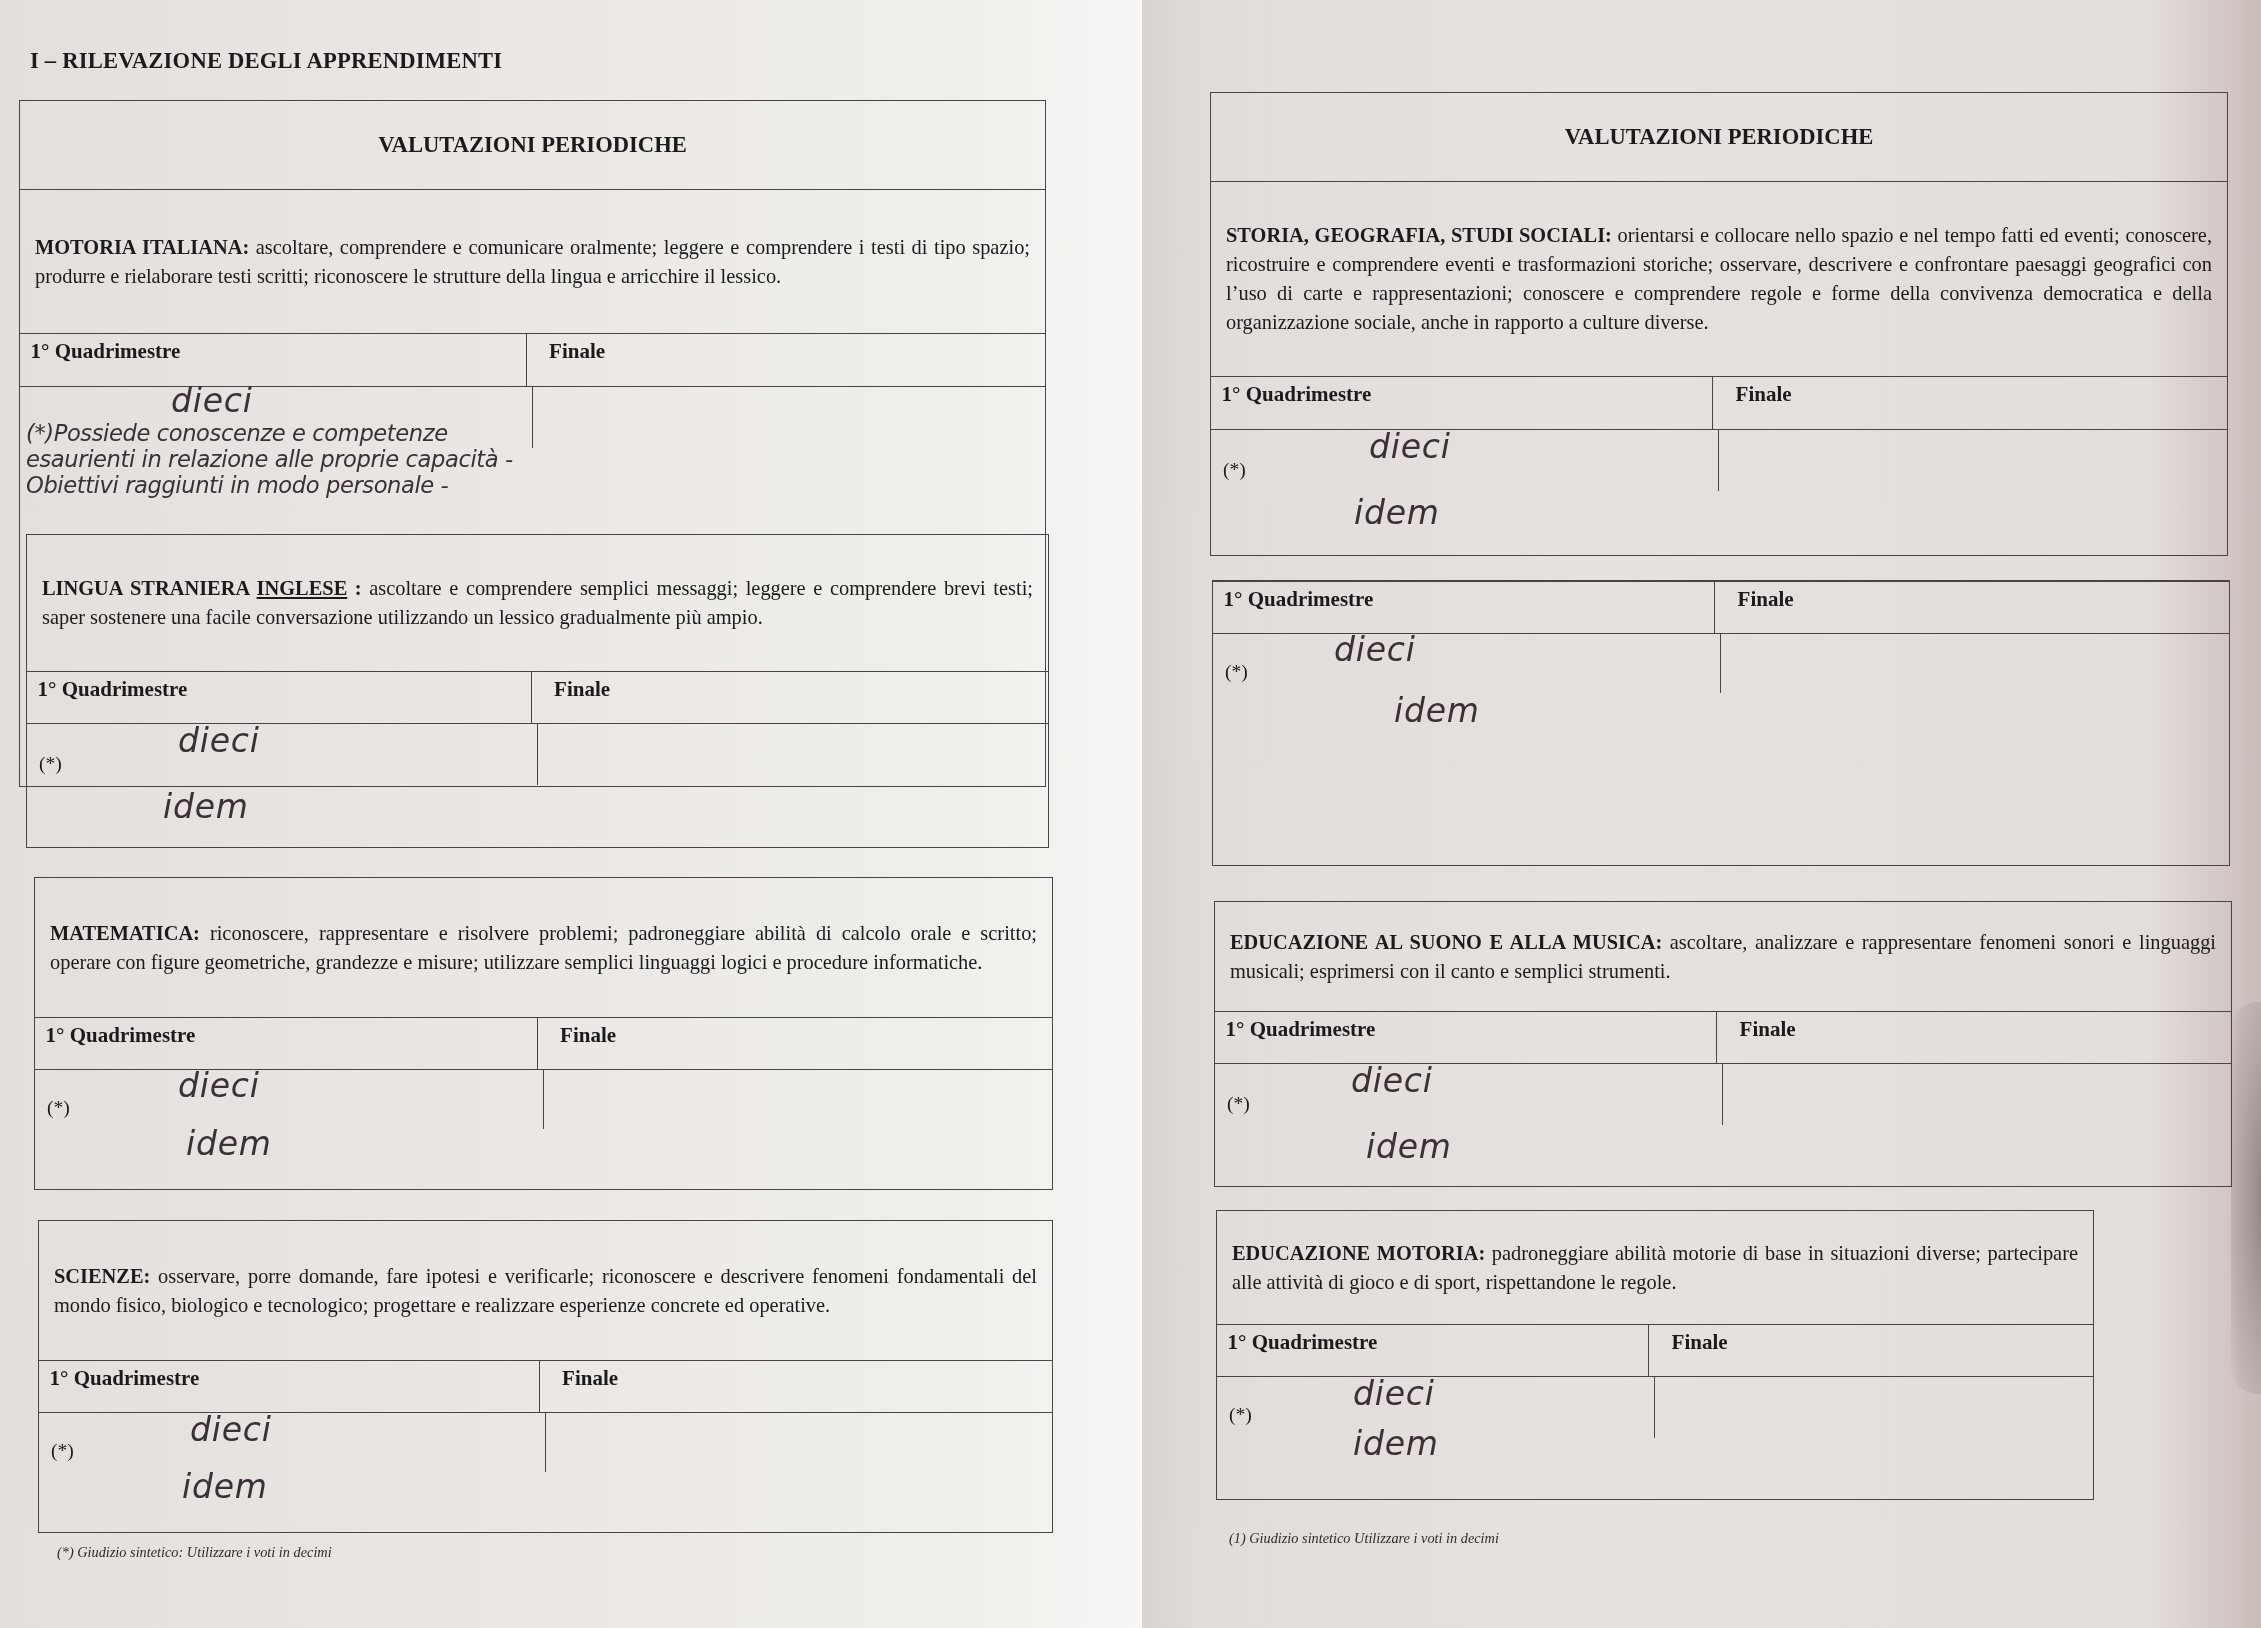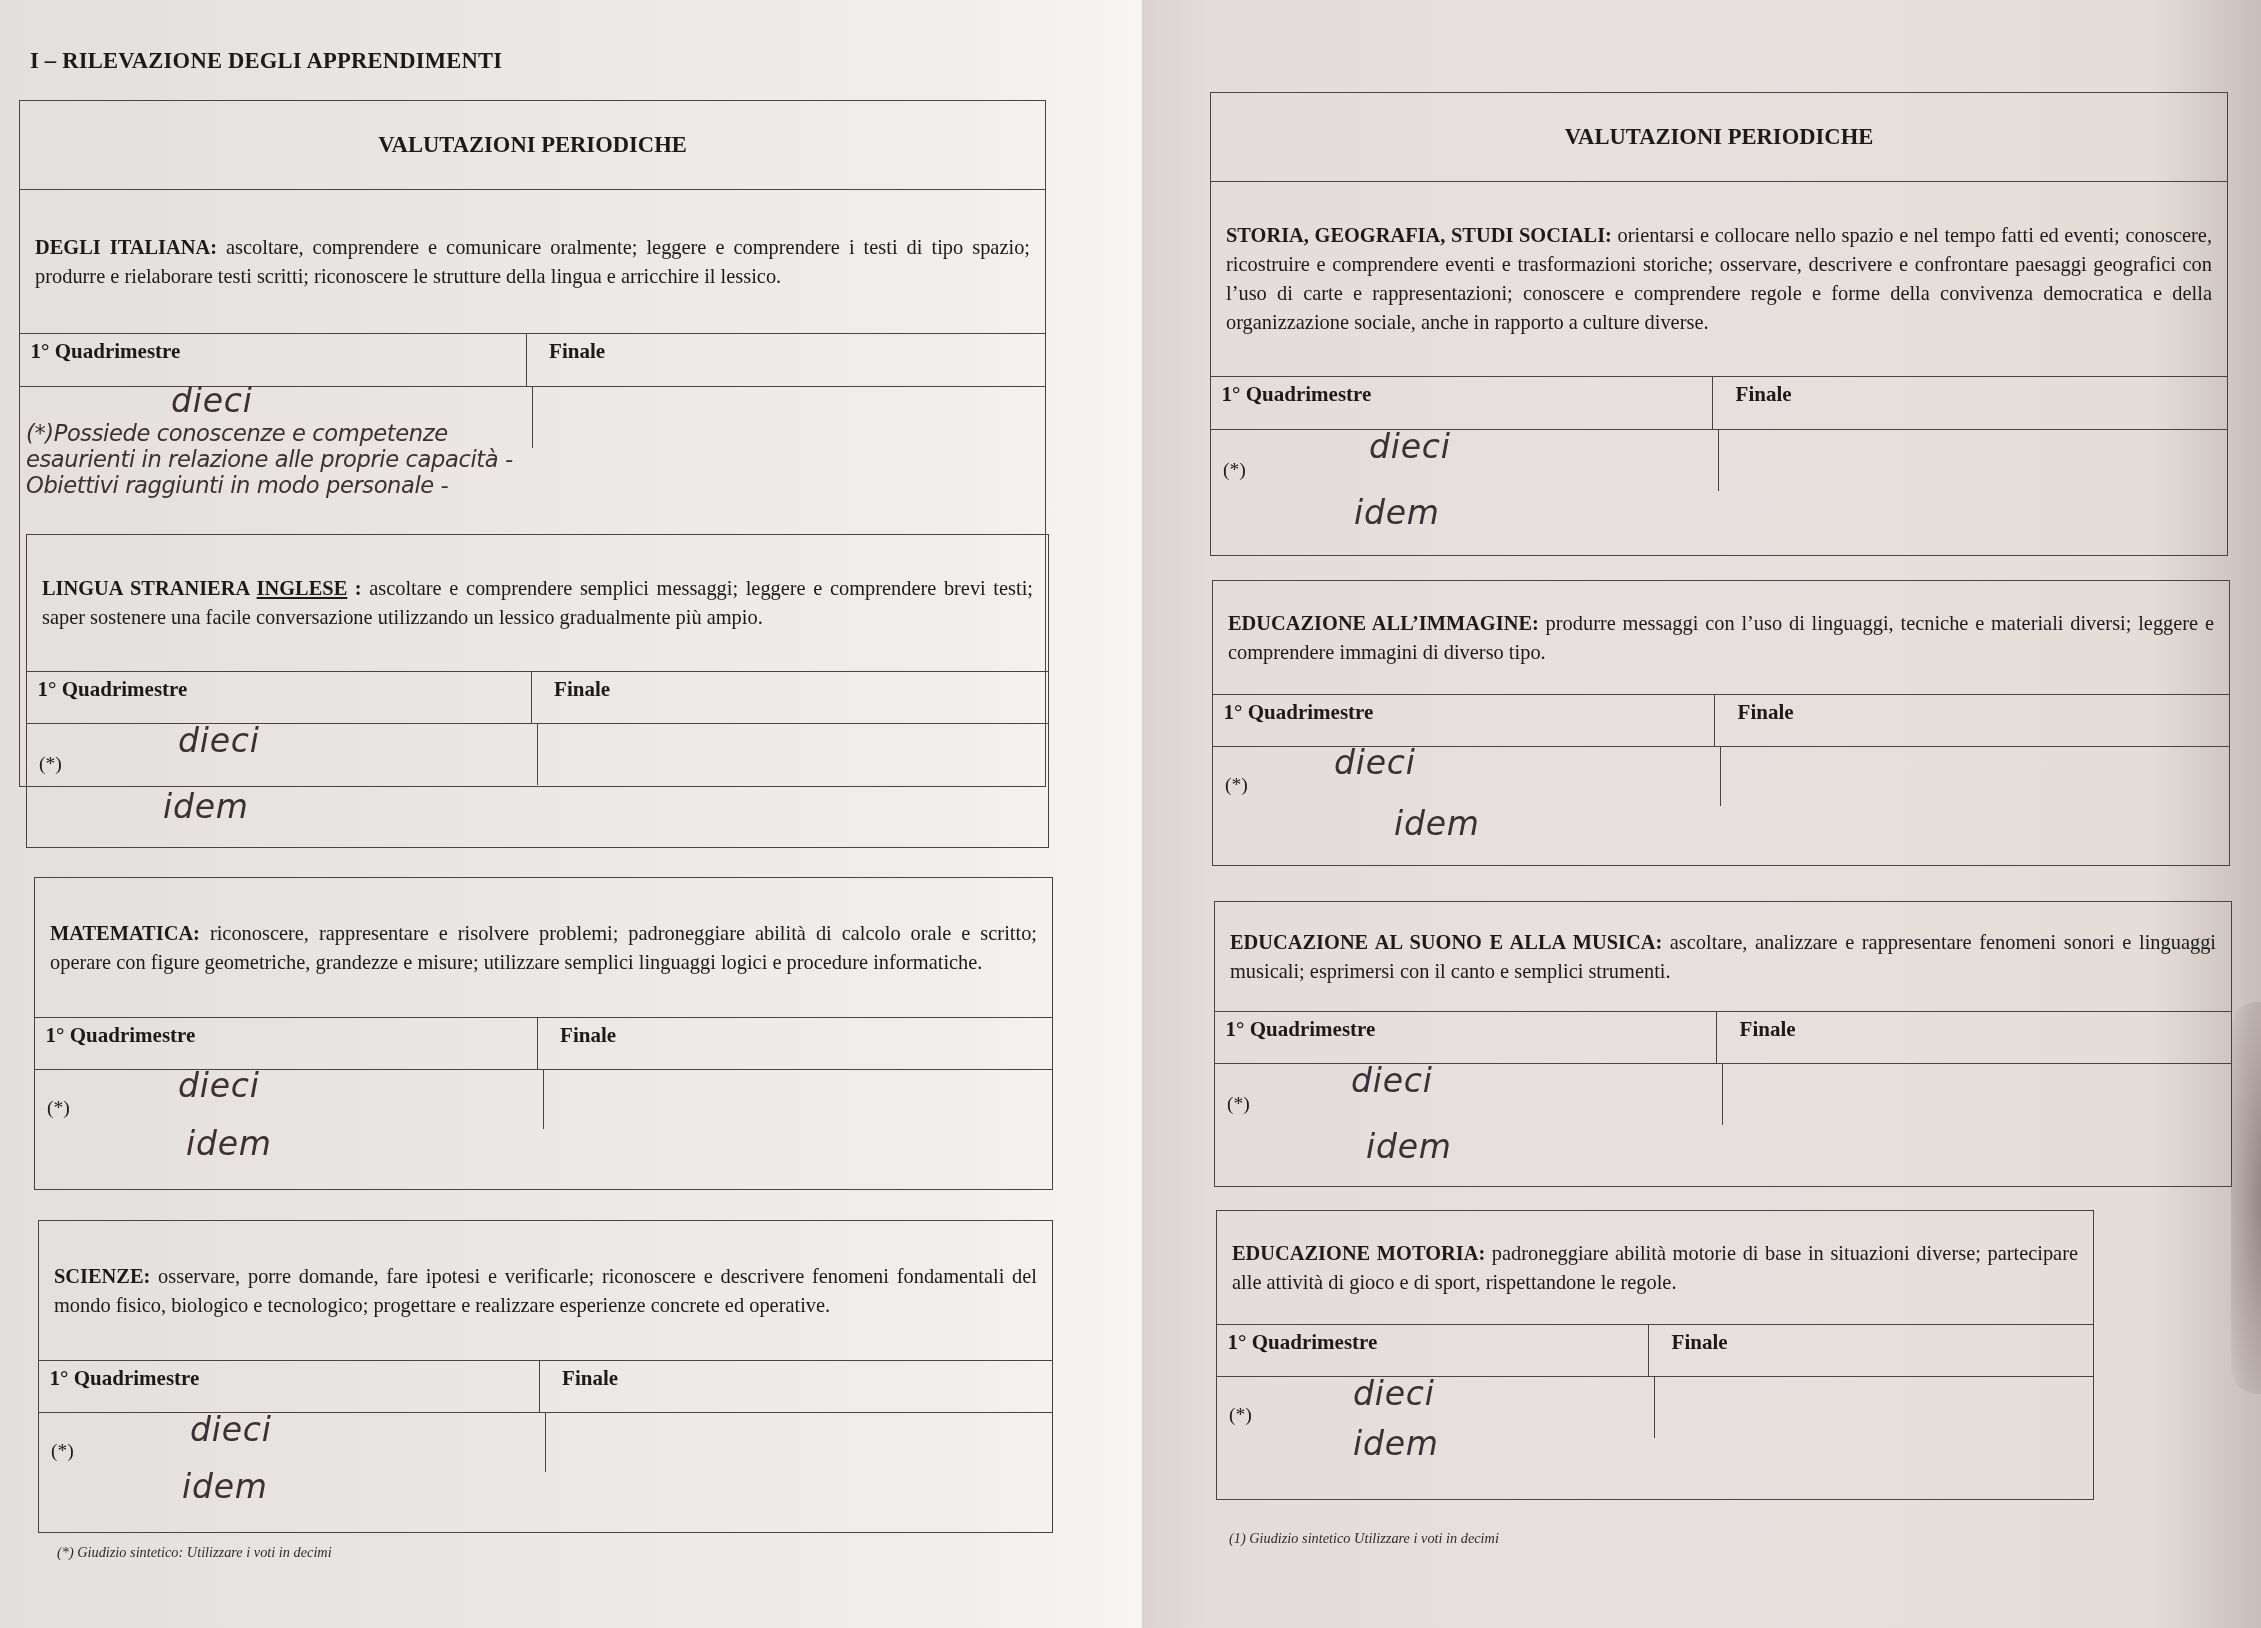--- a/index.html
+++ b/index.html
@@ -63,21 +63,21 @@
 </style>
 </head>
 <body>
 
 <div class="page-left">
   <div class="section-title">I – RILEVAZIONE DEGLI APPRENDIMENTI</div>
 
   <div class="box" style="left:19px; top:100px; width:1027px; height:687px;">
     <div class="box-head" style="height:89px;">VALUTAZIONI PERIODICHE</div>
     <div class="desc" style="height:143px;">
-      <div class="desc-inner"><b>DEGLI ITALIANA:</b><span> ascoltare, comprendere e comunicare oralmente; leggere e comprendere i testi di tipo spazio; produrre e rielaborare testi scritti; riconoscere le strutture della lingua e arricchire il lessico.</span></div>
+      <div class="desc-inner"><b>MOTORIA ITALIANA:</b><span> ascoltare, comprendere e comunicare oralmente; leggere e comprendere i testi di tipo spazio; produrre e rielaborare testi scritti; riconoscere le strutture della lingua e arricchire il lessico.</span></div>
     </div>
     <div class="grid-head" style="height:54px;">
       <div class="col-q">1° Quadrimestre</div>
       <div class="col-f">Finale</div>
     </div>
     <div class="grid-body" style="height:121px;">
       <div class="col-q" style="height:121px;">
         <span class="hand" style="left:151px; top:-6px;">dieci</span>
         <div class="hand-note">(*)Possiede conoscenze e competenze esaurienti in relazione alle proprie capacità - Obiettivi raggiunti in modo personale -</div>
       </div>
@@ -158,23 +158,20 @@
       <div class="col-q" style="height:121px;">
         <span class="star" style="top:29px;">(*)</span>
         <span class="hand" style="left:158px; top:-3px;">dieci</span>
         <span class="hand" style="left:143px; top:63px;">idem</span>
       </div>
       <div class="col-f" style="height:121px;"></div>
     </div>
   </div>
 
   <div class="box" style="left:70px; top:580px; width:1018px; height:286px;">
-    <div class="desc" style="height:113px;">
-      <div class="desc-inner"><b>EDUCAZIONE ALL’IMMAGINE:</b><span> produrre messaggi con l’uso di linguaggi, tecniche e materiali diversi; leggere e comprendere immagini di diverso tipo.</span></div>
-    </div>
     <div class="grid-head" style="height:53px;">
       <div class="col-q">1° Quadrimestre</div>
       <div class="col-f">Finale</div>
     </div>
     <div class="grid-body" style="height:117px;">
       <div class="col-q" style="height:117px;">
         <span class="star" style="top:27px;">(*)</span>
         <span class="hand" style="left:121px; top:-4.5px;">dieci</span>
         <span class="hand" style="left:181px; top:57px;">idem</span>
       </div>

